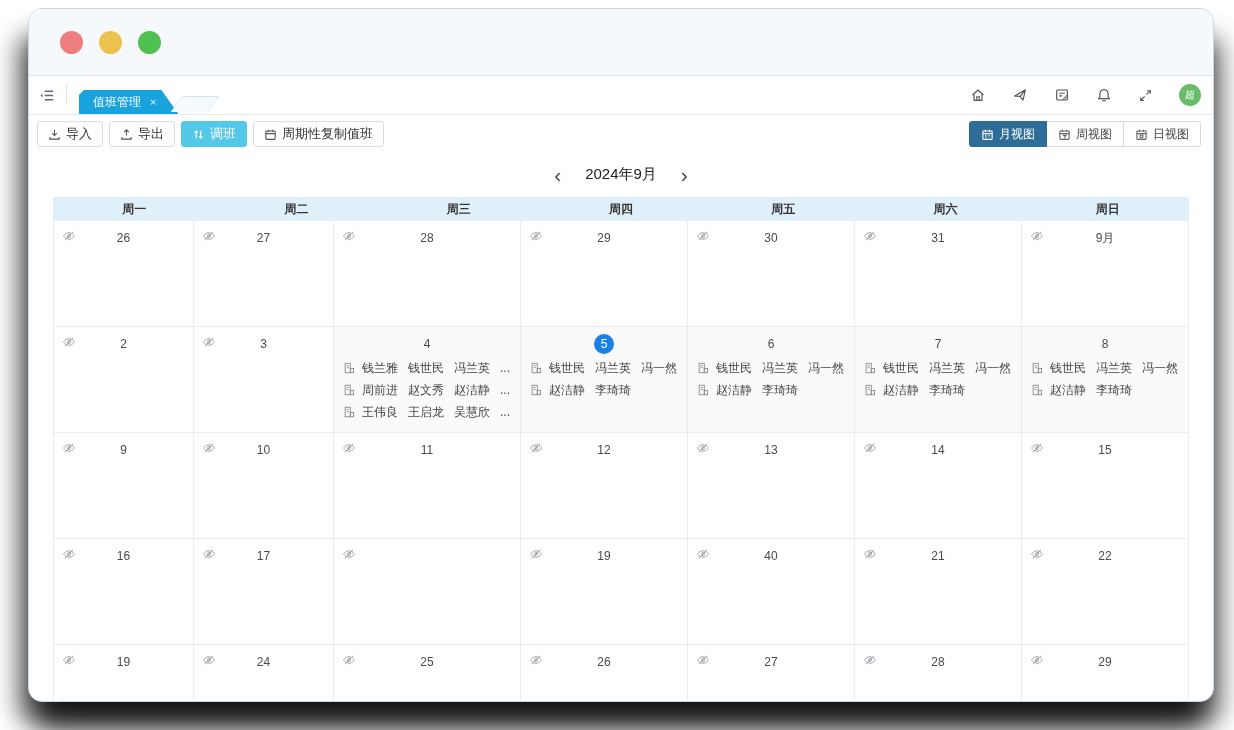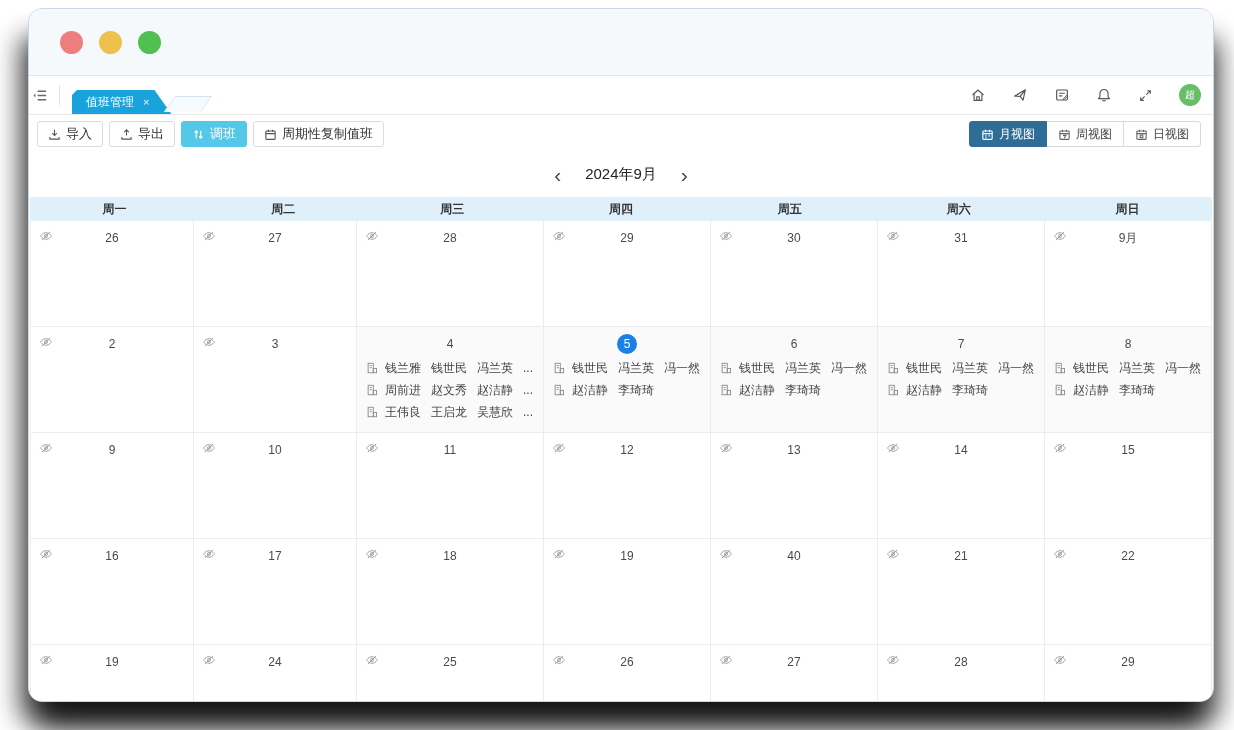--- a/index.html
+++ b/index.html
@@ -9,21 +9,21 @@
     box-shadow:0 30px 28px -4px rgba(0,0,0,.8),-16px 22px 26px -6px rgba(0,0,0,.45),16px 22px 26px -8px rgba(0,0,0,.35);}
   
   .titlebar{height:66px;flex:none;background:#f6f9fc;border-bottom:1px solid #dde6f0;
     display:flex;align-items:center;padding-left:31px;gap:16px;}
   .light{width:23px;height:23px;border-radius:50%;}
   .light.red{background:var(--traffic_red);}
   .light.yellow{background:var(--traffic_yellow);}
   .light.green{background:var(--traffic_green);}
   
   .tabbar{height:38px;flex:none;display:flex;align-items:flex-end;border-bottom:1px solid #e8e8e8;
-    padding:0 12px 0 1px;position:relative;}
+    padding:0 12px 0 8px;position:relative;}
   .burger{align-self:center;margin:0 10px 0 2px;color:#5d6b78;display:flex;}
   .tab-divider{align-self:center;width:1px;height:20px;background:#e2e2e2;margin-right:12px;}
   .tab{height:24px;background:var(--tab_blue);color:#fff;font-size:12px;display:flex;align-items:center;
     padding:0 22px 0 14px;clip-path:polygon(0 100%,0 5px,5px 0,calc(100% - 17px) 0,100% 100%);}
   .tab .close{margin-left:9px;font-size:11px;opacity:.95;cursor:pointer;}
   .ghost-tab{width:36px;height:15px;border:1px solid #d3e3f0;border-bottom:none;background:#f4fafd;
     transform:skewX(-35deg);margin:0 0 2px -2px;border-radius:2px 2px 0 0;}
   .topbar-icons{margin-left:auto;align-self:center;display:flex;align-items:center;gap:26px;color:#555;}
   .tb-icon{display:flex;cursor:pointer;color:#555;}
   .avatar{width:22px;height:22px;border-radius:50%;background:var(--avatar_green);color:#fff;
@@ -41,21 +41,21 @@
   .view-btn .bi{display:flex;color:#666;}
   .view-btn:first-child{border-radius:3px 0 0 3px;margin-left:0;}
   .view-btn:last-child{border-radius:0 3px 3px 0;}
   .view-btn.active{background:var(--view_active);border-color:var(--view_active);color:#fff;z-index:1;}
   .view-btn.active .bi{color:#fff;}
   
   .month-nav{flex:none;display:flex;align-items:center;justify-content:center;gap:22px;padding:11px 0 12px;}
   .nav-arrow{font-size:21px;color:#444;cursor:pointer;line-height:1;padding:0 2px;}
   .month-title{font-size:15px;color:#222;font-weight:500;}
   
-  .calendar{flex:1;min-height:0;display:flex;flex-direction:column;padding:0 1px;}
+  .calendar{flex:1;min-height:0;display:flex;flex-direction:column;padding:0 24px;}
   .weekday-row{flex:none;display:grid;grid-template-columns:repeat(7,1fr);background:var(--header_blue);
     height:24px;align-items:center;border-radius:2px;}
   .wd{text-align:center;font-size:12px;font-weight:700;color:#333;}
   .grid{display:grid;grid-template-columns:repeat(7,1fr);grid-auto-rows:106px;border-left:1px solid #ececec;}
   .cell{position:relative;border-right:1px solid #ececec;border-bottom:1px solid #ececec;background:#fff;padding-top:7px;box-sizing:border-box;}
   .cell.shaded{background:#fafafa;}
   .eye{position:absolute;left:8px;top:8px;display:flex;cursor:pointer;}
   .daynum{display:block;text-align:center;font-size:12px;color:#4a4a4a;height:20px;line-height:20px;}
   .daynum.today{width:20px;height:20px;margin:0 auto;border-radius:50%;background:var(--today_blue);color:#fff;}
   .entries{margin-top:3px;padding-left:9px;}
@@ -547,21 +547,20 @@
           <span class="daynum">17</span>
         </div>
         <div class="cell">
           <span class="eye">
             <svg viewBox="0 0 16 16" width="14" height="14">
               <path d="M1.8 8s2.4-3.8 6.2-3.8S14.2 8 14.2 8 11.8 11.8 8 11.8 1.8 8 1.8 8z" fill="none" stroke="#9aa0a6" stroke-width="1.1"></path>
               <circle cx="8" cy="8" r="1.7" fill="none" stroke="#9aa0a6" stroke-width="1.1"></circle>
               <path d="M3.2 12.8L12.8 3.2" stroke="#9aa0a6" stroke-width="1.1"></path>
             </svg>
           </span>
-          <span class="daynum">18</span>
         </div>
         <div class="cell">
           <span class="eye">
             <svg viewBox="0 0 16 16" width="14" height="14">
               <path d="M1.8 8s2.4-3.8 6.2-3.8S14.2 8 14.2 8 11.8 11.8 8 11.8 1.8 8 1.8 8z" fill="none" stroke="#9aa0a6" stroke-width="1.1"></path>
               <circle cx="8" cy="8" r="1.7" fill="none" stroke="#9aa0a6" stroke-width="1.1"></circle>
               <path d="M3.2 12.8L12.8 3.2" stroke="#9aa0a6" stroke-width="1.1"></path>
             </svg>
           </span>
           <span class="daynum">19</span>

